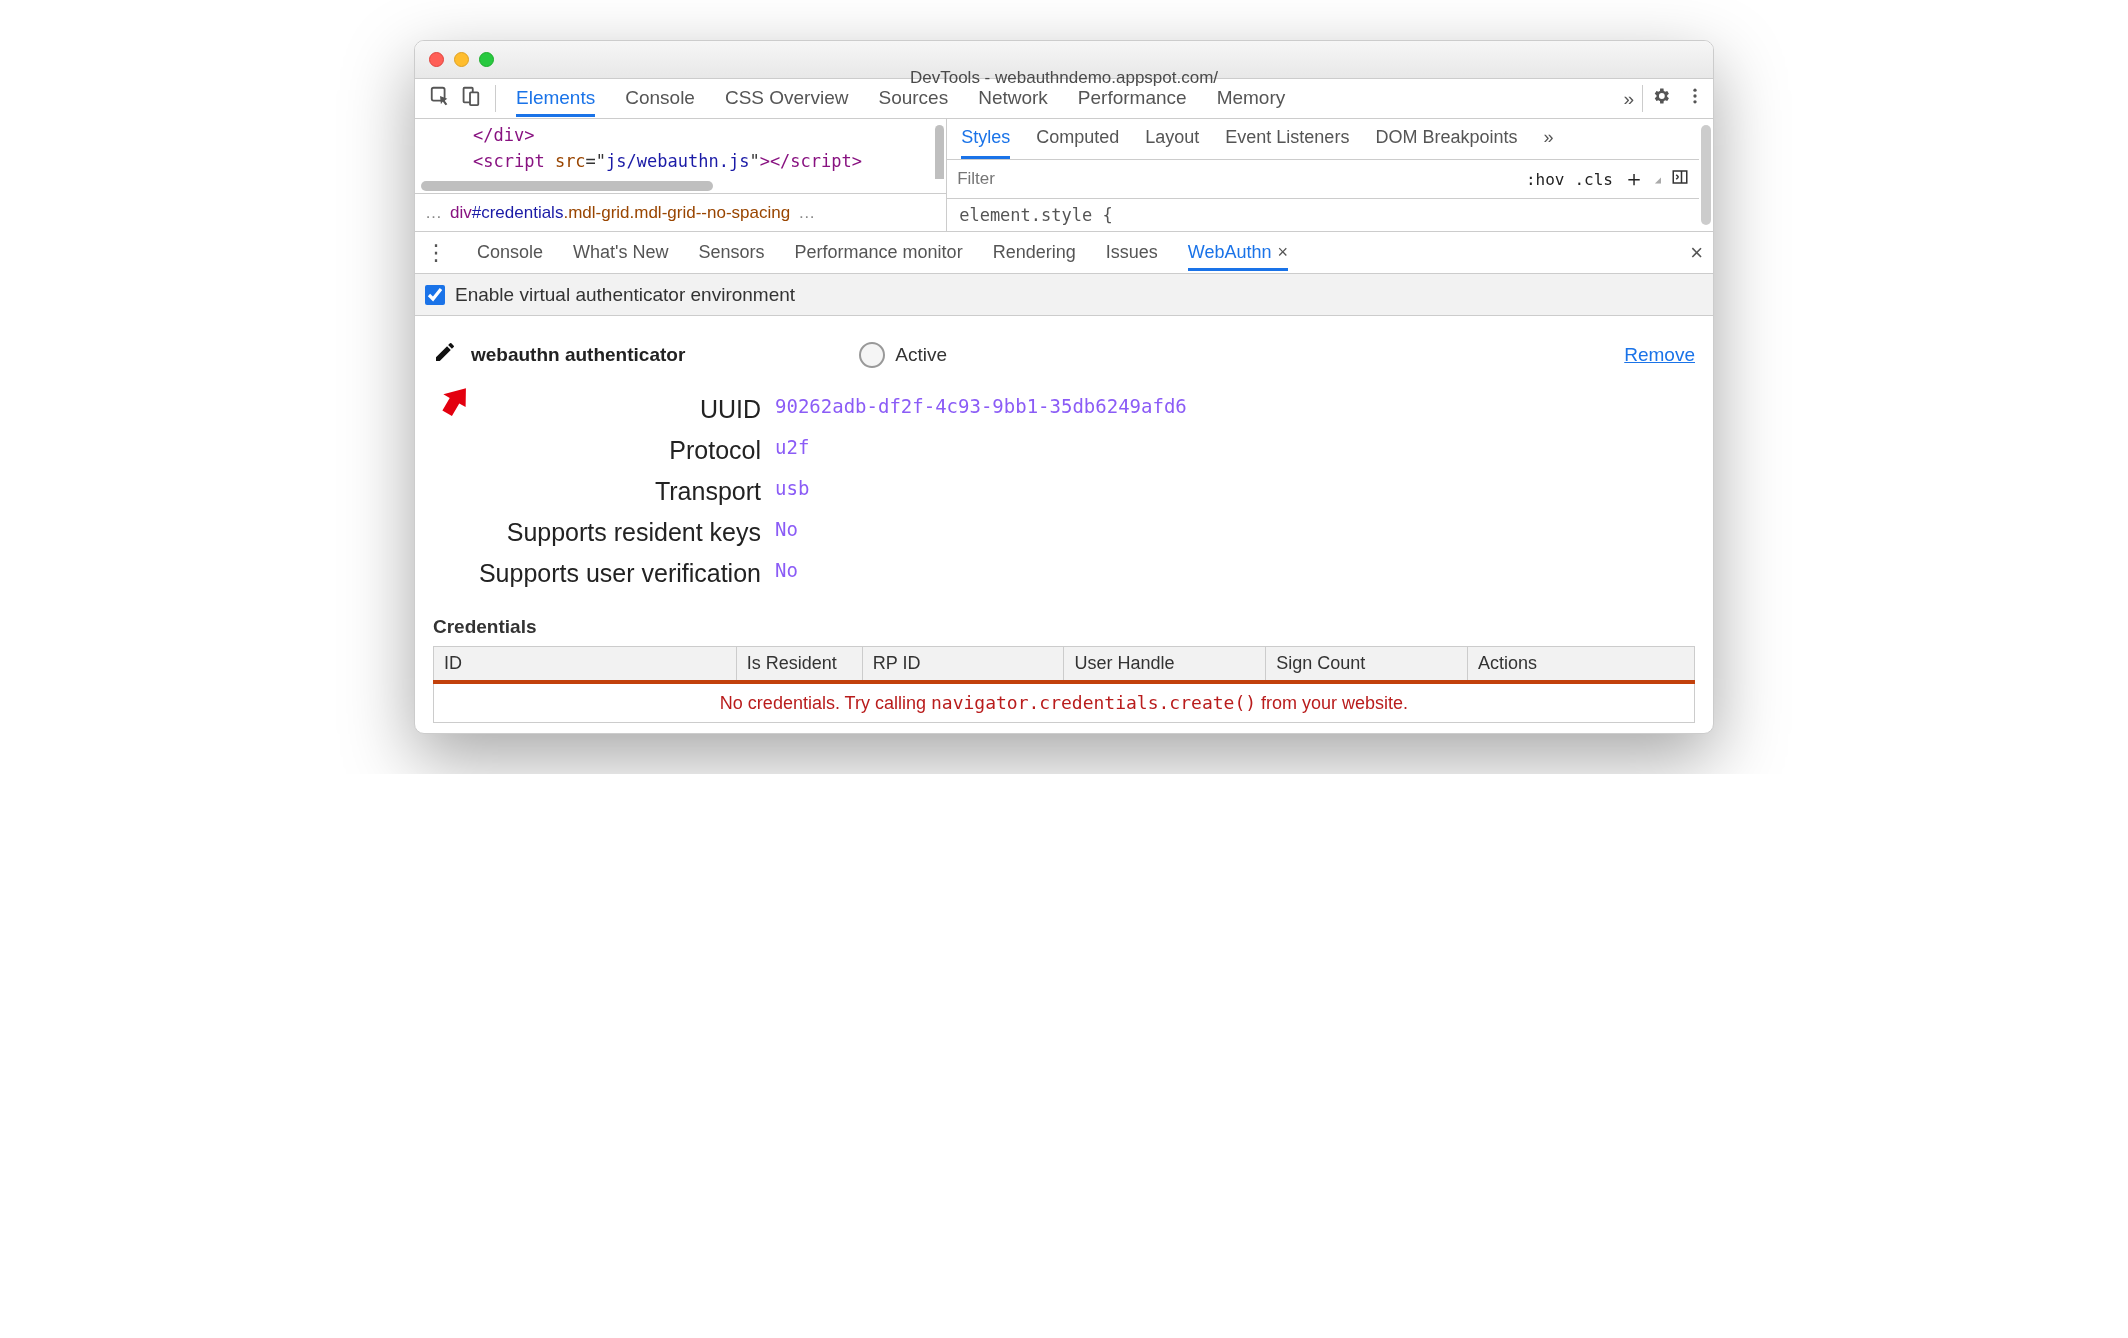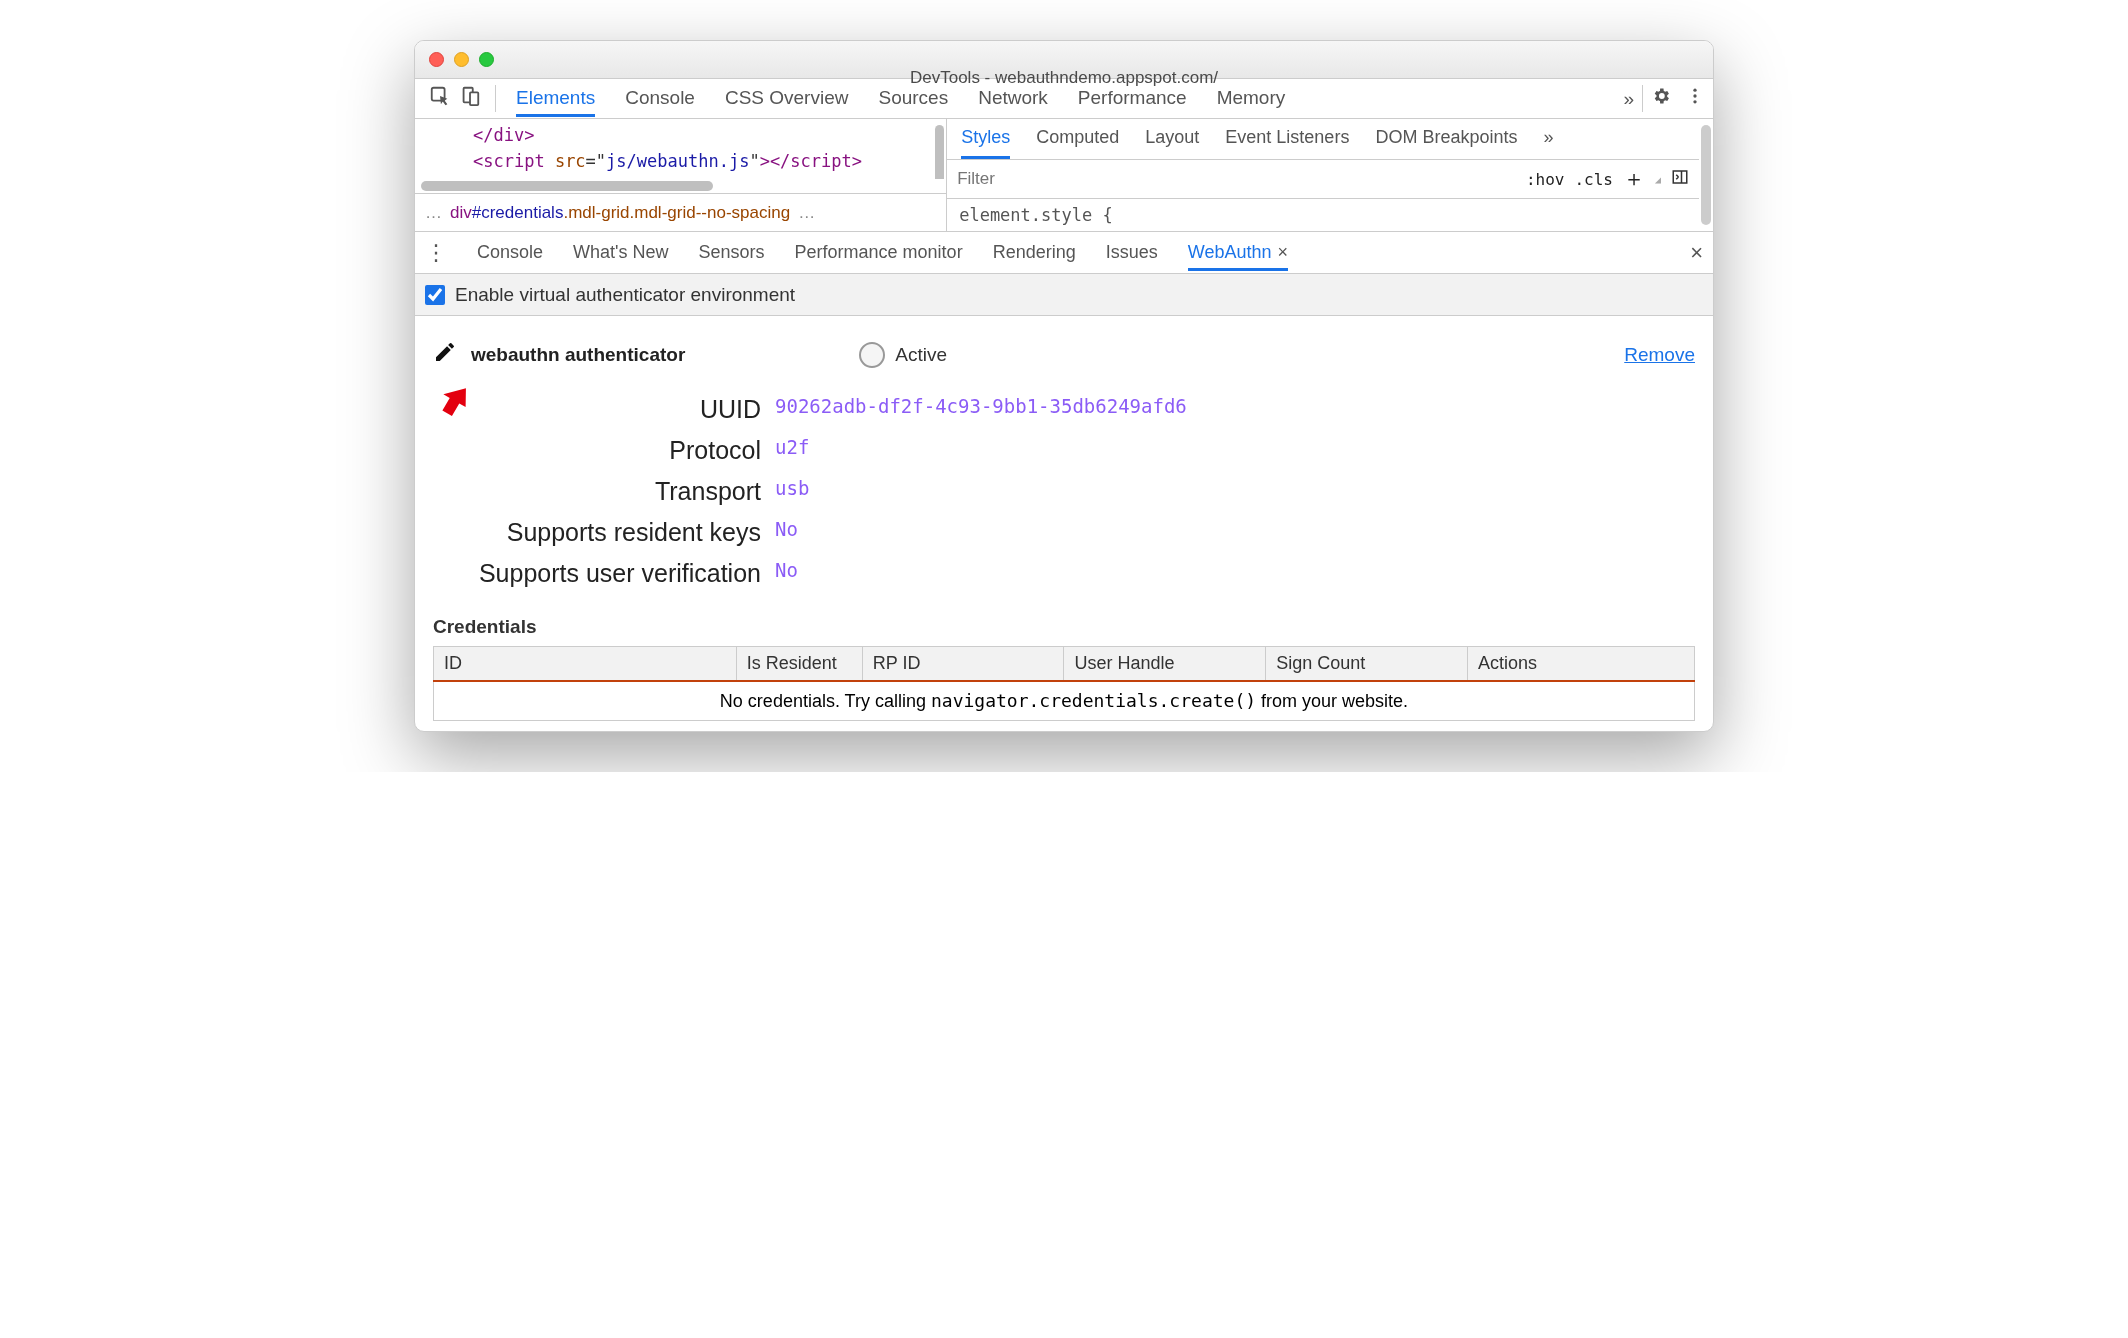--- a/index.html
+++ b/index.html
@@ -127,21 +127,21 @@
 
   .kv-grid { display: grid; grid-template-columns: 330px 1fr; row-gap: 12px; margin-left: 12px; }
   .kv-label { text-align: right; padding-right: 14px; color: #222; font-size:25px;}
   .kv-val { font-family: Menlo, monospace; font-size: 19px; color: #8b5cf6;}
   .section-h { font-weight:700; font-size:19px; margin: 28px 0 8px; }
 
   table.cred {
     width: 100%; border-collapse: collapse; border: 1px solid #ccc; font-size: 18px;
   }
   table.cred th { text-align: left; font-weight: 400; color:#333; border: 1px solid #ccc; background:#f2f2f2; padding: 6px 10px; }
-  table.cred td { border-top: 2px solid #c2410c; padding: 8px 10px; text-align: center; color:#000000;}
+  table.cred td { border-top: 4px solid #c2410c; padding: 8px 10px; text-align: center; color:#b91c1c;}
   .mono { font-family: Menlo, monospace; }
 </style>
 </head>
 <body>
 
 <div class="window">
 
   <div class="titlebar">
     <div class="traffic">
       <div class="tl red"></div>

